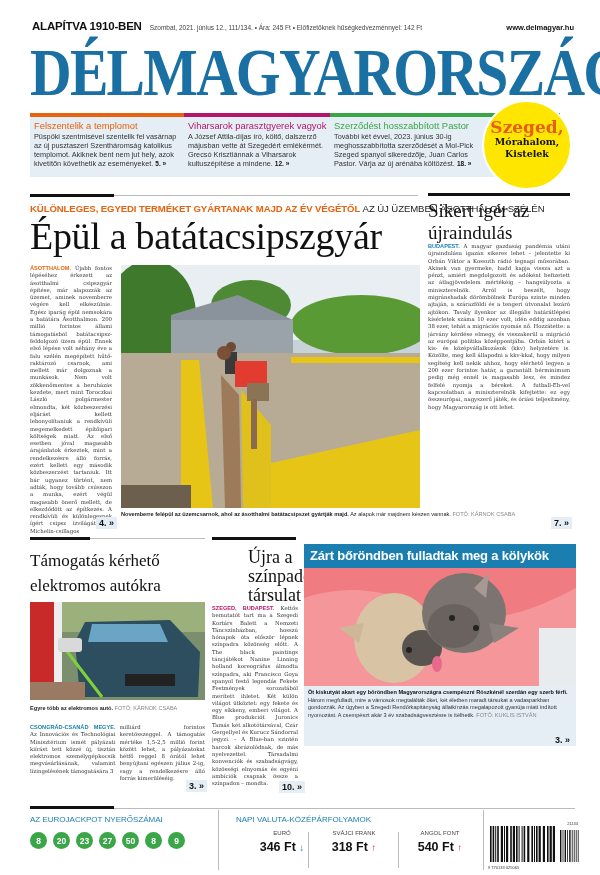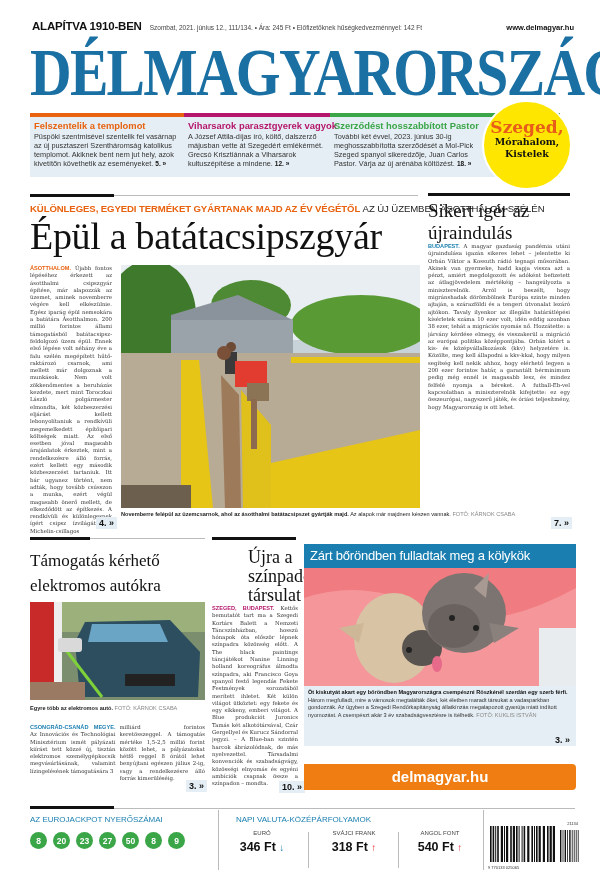--- a/index.html
+++ b/index.html
@@ -11,21 +11,21 @@
   .topline { left: 32px; top: 20px; width: 542px; height: 14px; display: flex; align-items: baseline; }
   .founded { font-weight: bold; font-size: 11.5px; color: #111; letter-spacing: -0.2px; }
   .issue { font-size: 6.5px; color: #444; margin-left: 8px; }
   .site { margin-left: auto; font-size: 7.5px; font-weight: bold; color: #111; }
   .logo { left: 30px; top: 36px; width: 560px; height: 72px; font-family: "Liberation Serif", serif; font-weight: bold; font-size: 67px; color: #1a6fa3; letter-spacing: -2px; line-height: 72px; transform: scaleX(0.86); transform-origin: left center; white-space: nowrap; }
 
   
   .teaser-bar { left: 30px; top: 113px; width: 530px; height: 64px; background: #e5eef4; }
   .teaser { top: 113px; height: 64px; padding: 6px 4px 0 4px; }
   .teaser .stripe { position: absolute; left: 0; top: 0; width: 100%; height: 4px; }
-  .teaser h4 { font-size: 9.4px; font-weight: bold; margin-top: 1px; white-space: nowrap; }
+  .teaser h4 { font-size: 9.4px; font-weight: normal; margin-top: 1px; white-space: nowrap; }
   .teaser p { font-size: 7.3px; line-height: 9px; color: #333; margin-top: 1px; }
   .teaser .pg { font-weight: bold; font-size: 6.5px; color: #111; }
   .t1 { left: 30px; width: 154px; } .t1 .stripe { background: #e8620f; } .t1 h4 { color: #e8620f; }
   .t2 { left: 184px; width: 146px; } .t2 .stripe { background: #b5166b; } .t2 h4 { color: #b5166b; }
   .t3 { left: 330px; width: 230px; padding-right: 80px; } .t3 .stripe { background: #3aa648; } .t3 h4 { color: #3aa648; }
   .badge { left: 482px; top: 100px; width: 90px; height: 90px; border-radius: 50%; background: #ffe600; border: 2px solid #fff; text-align: center; padding-top: 16px; }
   .badge .b1 { font-family: "DejaVu Serif", serif; font-weight: bold; font-size: 17px; color: #e85d1a; line-height: 18px; }
   .badge .b2 { font-family: "DejaVu Serif", serif; font-weight: bold; font-size: 9.5px; color: #111; line-height: 12px; }
 
   
@@ -53,21 +53,21 @@
   .h2 { font-family: "Liberation Serif", serif; color: #111; }
   .ev-head { left: 30px; top: 548px; font-size: 17px; line-height: 25px; }
   .photo-car { left: 30px; top: 602px; width: 175px; height: 98px; overflow: hidden; background: #6e8e74; }
   .ev-body { left: 30px; top: 724px; width: 175px; height: 70px; display: flex; gap: 4px; }
   .ev-body .c { width: 50%; overflow: hidden; }
 
   .th-head { left: 212px; top: 548px; font-size: 18px; line-height: 19px; }
   .th-body { left: 212px; top: 605px; width: 86px; height: 190px; overflow: hidden; }
 
   
-  .pup-title { left: 304px; top: 544px; width: 272px; height: 42px; background: #1a7fb0; color: #fff; font-weight: normal; font-size: 13px; padding: 4px 6px; white-space: nowrap; letter-spacing: -0.2px; }
+  .pup-title { left: 304px; top: 544px; width: 272px; height: 42px; background: #1a7fb0; color: #fff; font-weight: bold; font-size: 13px; padding: 4px 6px; white-space: nowrap; letter-spacing: -0.2px; }
   .photo-pup { left: 304px; top: 568px; width: 272px; height: 118px; overflow: hidden; background: #f18a8a; }
   .pup-cap { left: 304px; top: 686px; width: 272px; height: 60px; background: #e5eef4; padding: 3px 4px; font-size: 5.6px; line-height: 7.6px; color: #333; }
   .promo { left: 304px; top: 764px; width: 272px; height: 26px; display: flex; }
   .promo .l { width: 160px; background: #2aabe2; border: 1px dashed #fff; outline: 1px solid #2aabe2; color: #fff; font-weight: bold; font-size: 8px; line-height: 9.5px; text-align: center; padding-top: 3px; }
   .promo .r { flex: 1; background: #ef7d12; color: #fff; font-weight: bold; font-size: 15px; text-align: center; line-height: 26px; border-radius: 0 4px 4px 0; }
 
   
   .foot-label { font-size: 8px; font-weight: normal; color: #1a7fb0; }
   .ball { display: inline-flex; width: 17px; height: 17px; border-radius: 50%; background: #3aa648; color: #fff; font-weight: bold; font-size: 8.5px; align-items: center; justify-content: center; margin-right: 6px; }
   .fx { position: absolute; top: 830px; width: 80px; text-align: center; }
@@ -221,21 +221,20 @@
   </svg>
 </div>
 <div class="abs pup-cap">
   <b style="color:#111">Öt kiskutyát akart egy bőröndben Magyarországra csempészni Röszkénél szerdán egy szerb férfi.</b><br>
   <span>Három megfulladt, mire a vámosok megtalálták őket, két életben maradt társukat a vadasparkban gondozzák. Az ügyben a Szegedi Rendőrkapitányság állatkínzás megalapozott gyanúja miatt indított nyomozást. A csempészt akár 3 év szabadságvesztésre is ítélhetik.</span>
   <span class="credit" style="color:#888">FOTÓ: KUKLIS ISTVÁN</span>
 </div>
 <div class="abs pageref" style="left:552px;top:734px;background:transparent;">3. »</div>
 
 <div class="abs promo">
-  <div class="r">delmagyar.hu</div>
 </div>
 
 <div class="abs rule" style="left:30px;top:808px;width:545px;"></div>
 <div class="abs rule-thick" style="left:30px;top:806px;width:84px;"></div>
 <div class="vsep" style="left:218px;top:810px;height:60px;"></div>
 <div class="vsep" style="left:483px;top:810px;height:60px;"></div>
 <div class="vsep" style="left:308px;top:832px;height:36px;"></div>
 <div class="vsep" style="left:398px;top:832px;height:36px;"></div>
 
 <div class="abs foot-label" style="left:30px;top:815px;">AZ EUROJACKPOT NYERŐSZÁMAI</div>
@@ -243,21 +242,21 @@
   <span class="ball">8</span>
   <span class="ball">20</span>
   <span class="ball">23</span>
   <span class="ball">27</span>
   <span class="ball">50</span>
   <span class="ball">8</span>
   <span class="ball">9</span>
 </div>
 
 <div class="abs foot-label" style="left:236px;top:815px;">NAPI VALUTA-KÖZÉPÁRFOLYAMOK</div>
-<div class="fx" style="left:222px;">
+<div class="fx" style="left:242px;">
   <div class="name">EURÓ</div>
   <div class="val"><span>346 Ft</span> <span class="arr-down">↓</span></div>
 </div>
 <div class="fx" style="left:314px;">
   <div class="name">SVÁJCI FRANK</div>
   <div class="val"><span>318 Ft</span> <span class="arr-up">↑</span></div>
 </div>
 <div class="fx" style="left:400px;">
   <div class="name">ANGOL FONT</div>
   <div class="val"><span>540 Ft</span> <span class="arr-up">↑</span></div>

